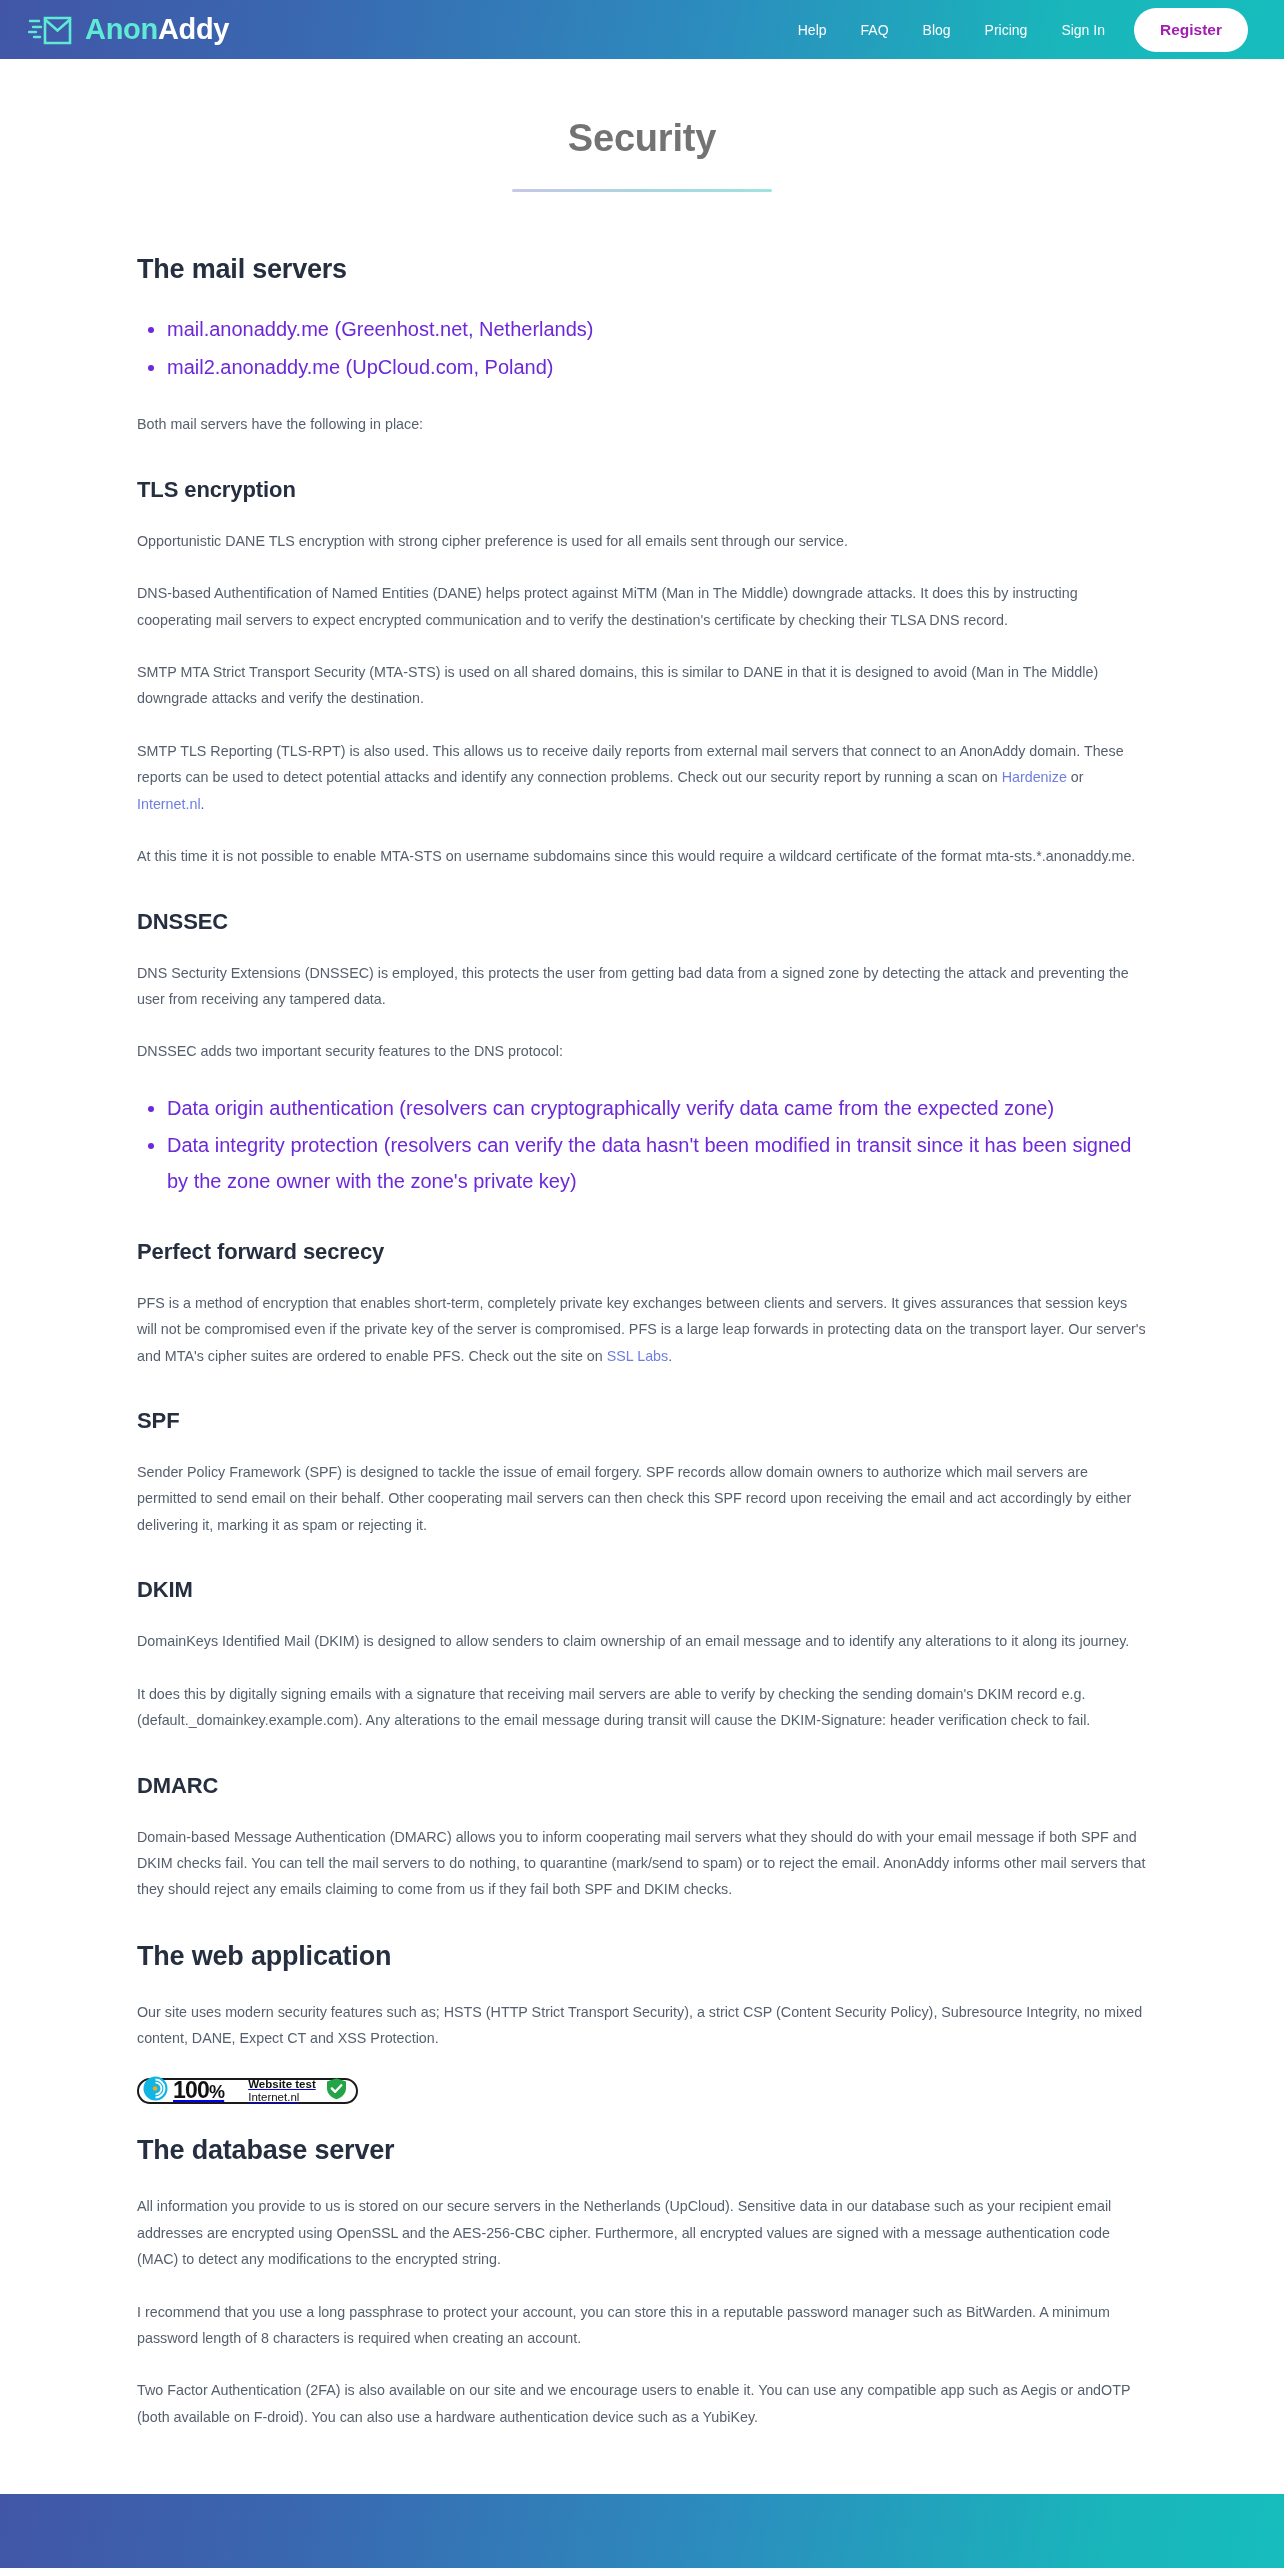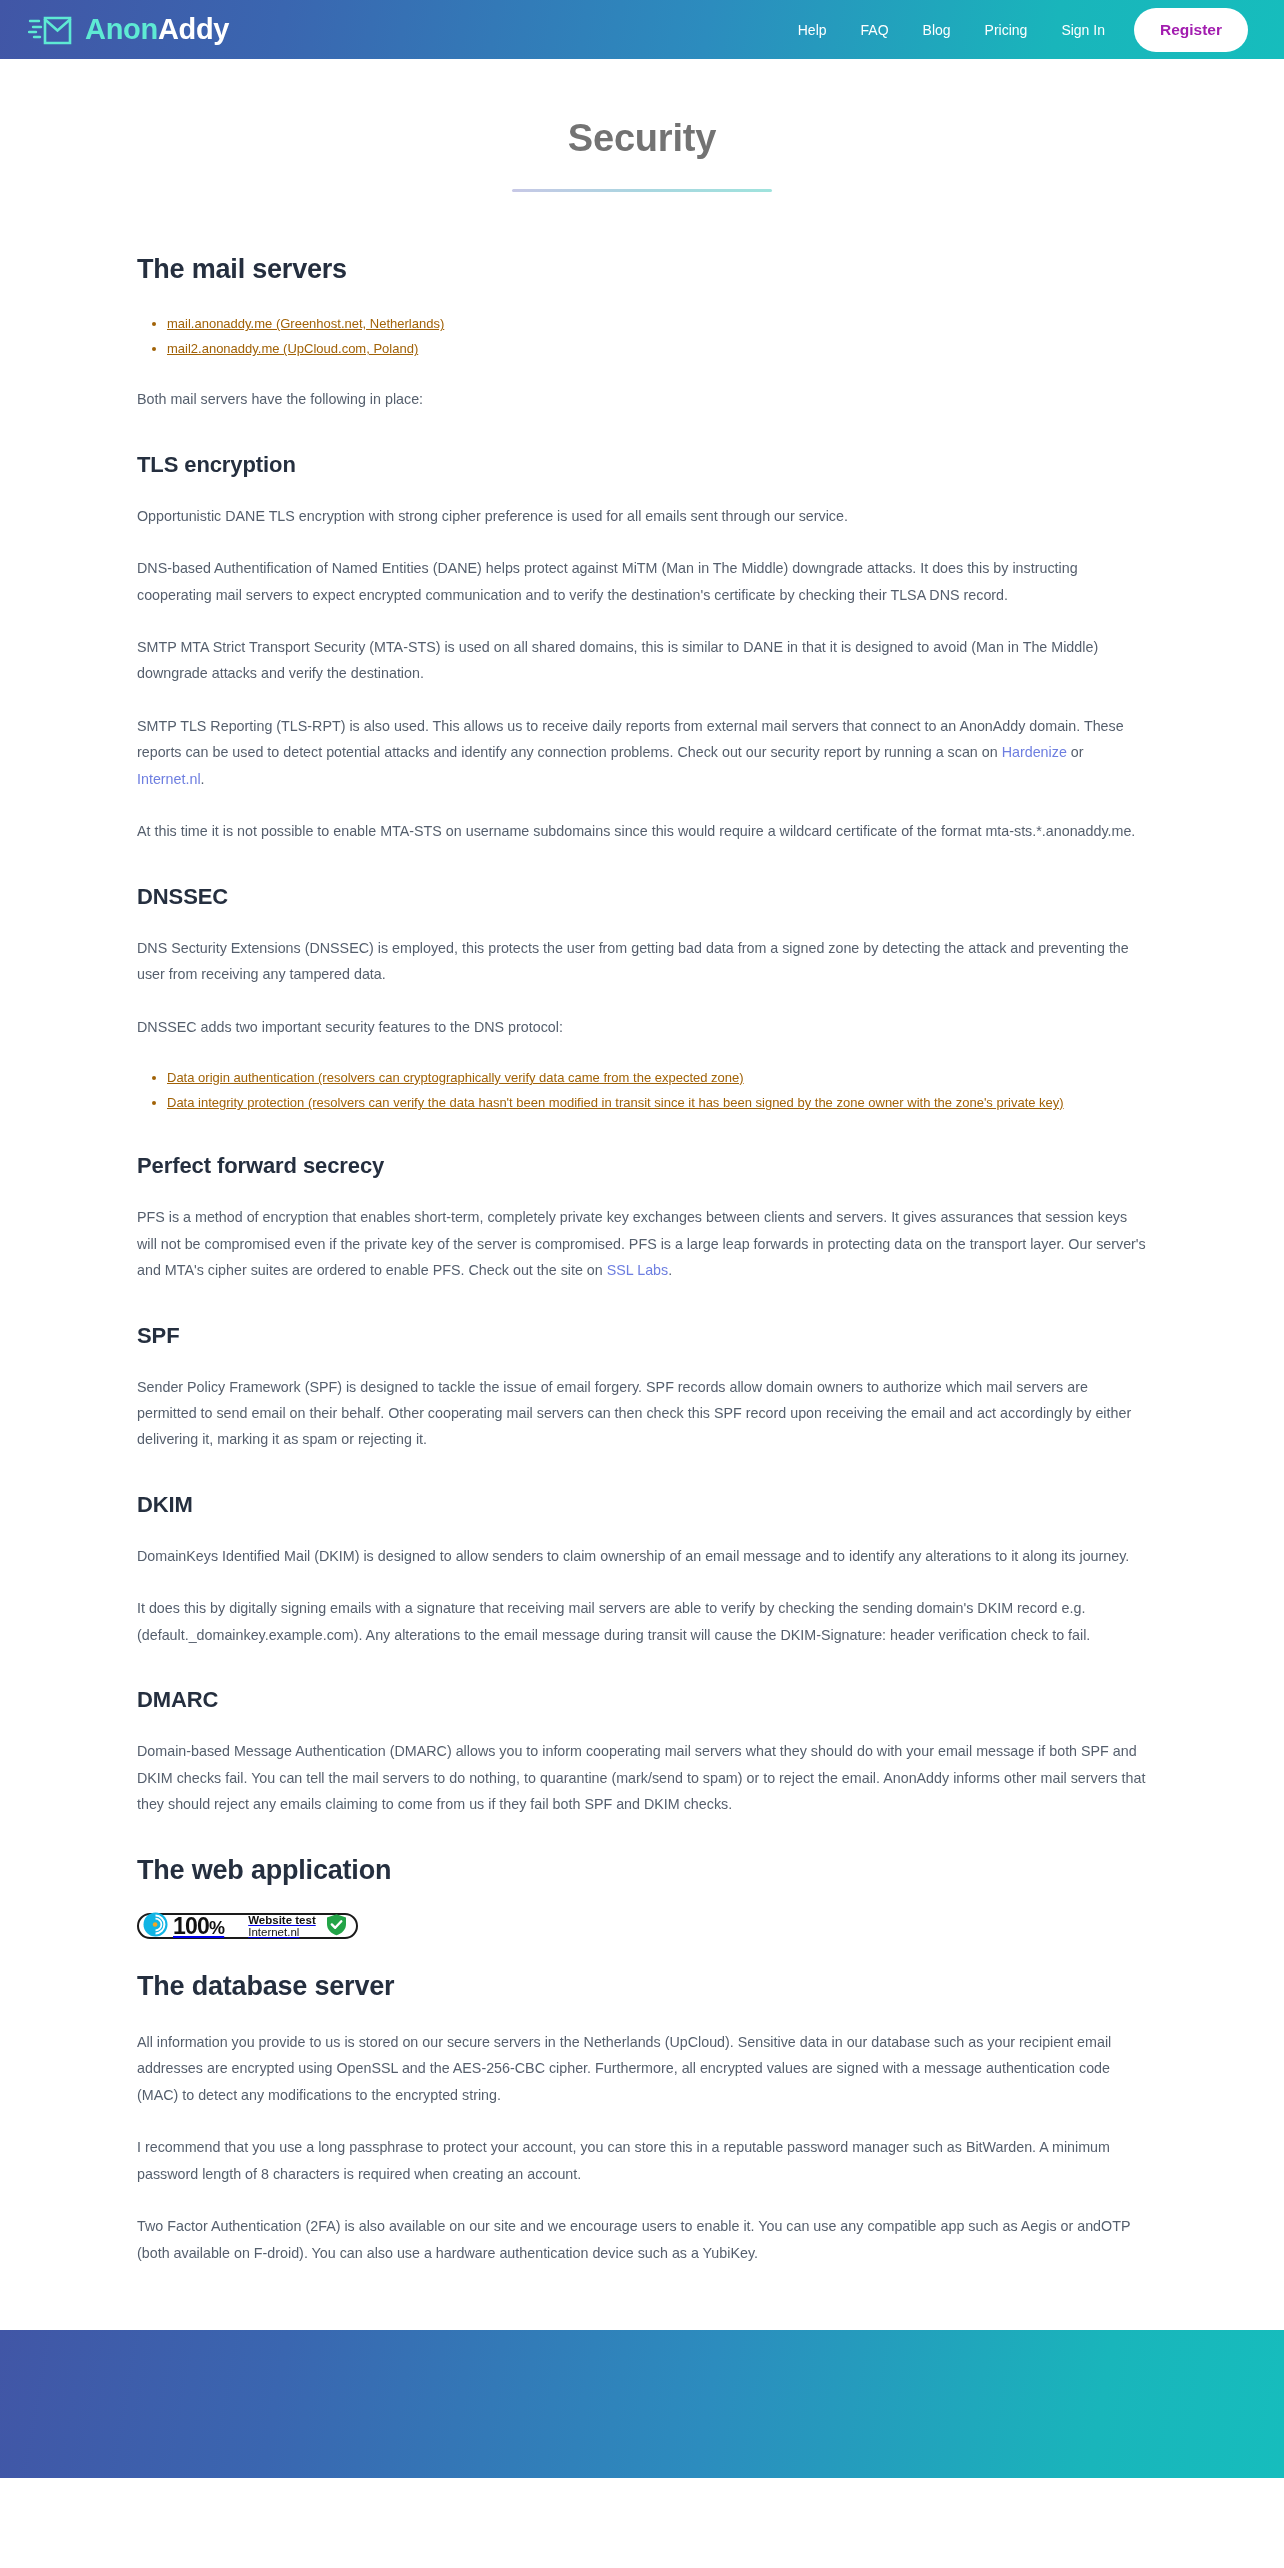--- a/index.html
+++ b/index.html
@@ -113,25 +113,24 @@
     line-height: 1.85;
     color: #555f6d;
     margin-bottom: 26px;
   }
   ul.sec-ul {
     margin: 0 0 26px 0;
     padding-left: 30px;
     list-style: disc;
   }
   ul.sec-ul li {
-    font-size: 13px;
+    font-size: 20px;
     line-height: 1.78;
-    color: #a16207;
+    color: #6d28d9;
     margin-bottom: 2px;
-    text-decoration: underline;
   }
   a.inline-link {
     color: #6d7ee0;
     text-decoration: none;
   }
 
   
   .badge-row { margin: 6px 0 30px 0; }
   .nl-badge {
     display: inline-flex;
@@ -238,20 +237,21 @@
     <p class="sec-p">Sender Policy Framework (SPF) is designed to tackle the issue of email forgery. SPF records allow domain owners to authorize which mail servers are permitted to send email on their behalf. Other cooperating mail servers can then check this SPF record upon receiving the email and act accordingly by either delivering it, marking it as spam or rejecting it.</p>
 
     <h3 class="sec-h3">DKIM</h3>
     <p class="sec-p">DomainKeys Identified Mail (DKIM) is designed to allow senders to claim ownership of an email message and to identify any alterations to it along its journey.</p>
     <p class="sec-p">It does this by digitally signing emails with a signature that receiving mail servers are able to verify by checking the sending domain's DKIM record e.g. (default._domainkey.example.com). Any alterations to the email message during transit will cause the DKIM-Signature: header verification check to fail.</p>
 
     <h3 class="sec-h3">DMARC</h3>
     <p class="sec-p">Domain-based Message Authentication (DMARC) allows you to inform cooperating mail servers what they should do with your email message if both SPF and DKIM checks fail. You can tell the mail servers to do nothing, to quarantine (mark/send to spam) or to reject the email. AnonAddy informs other mail servers that they should reject any emails claiming to come from us if they fail both SPF and DKIM checks.</p>
 
     <h2 class="sec-h2" style="margin-top:38px">The web application</h2>
+    <p class="sec-p">Our site uses modern security features such as; HSTS (HTTP Strict Transport Security), a strict CSP (Content Security Policy), Subresource Integrity, no mixed content, DANE, Expect CT and XSS Protection.</p>
 
     <div class="badge-row">
       <a class="nl-badge" href="#">
         <span>
           <svg class="logo-circle" viewBox="0 0 25 25" xmlns="http://www.w3.org/2000/svg">
             <circle cx="12.5" cy="12.5" r="12" fill="#11b5e4"></circle>
             <path d="M12.5 3.6 A8.9 8.9 0 0 1 12.5 21.4" stroke="#ffffff" stroke-width="2" fill="none"></path>
             <path d="M12.5 6.6 A5.9 5.9 0 0 1 12.5 18.4" stroke="#ffffff" stroke-width="1.8" fill="none"></path>
             <circle cx="12.1" cy="12.5" r="2.3" fill="#f5a623"></circle>
             <path d="M8.5 17.5 L5.6 21.8 L10.2 20.3 Z" fill="#11b5e4"></path>

